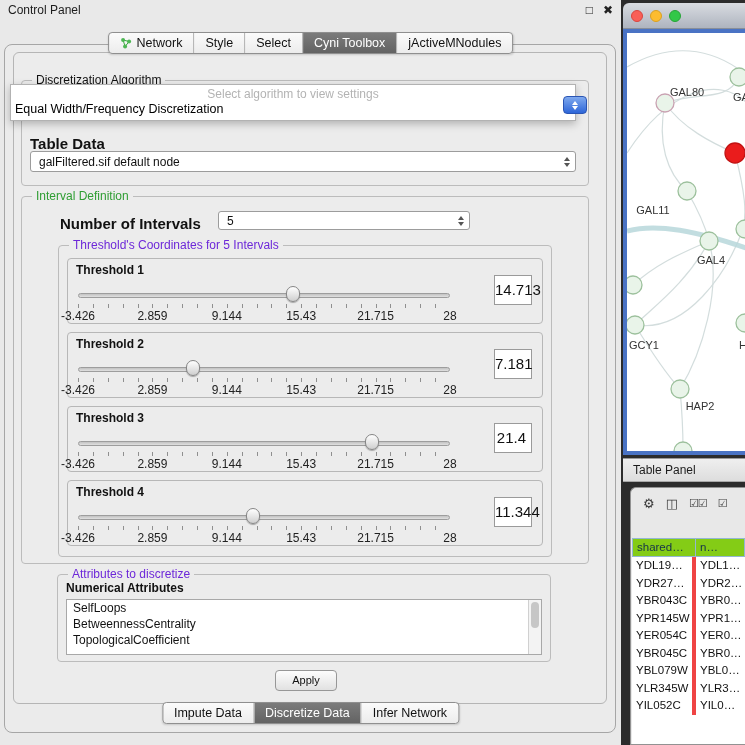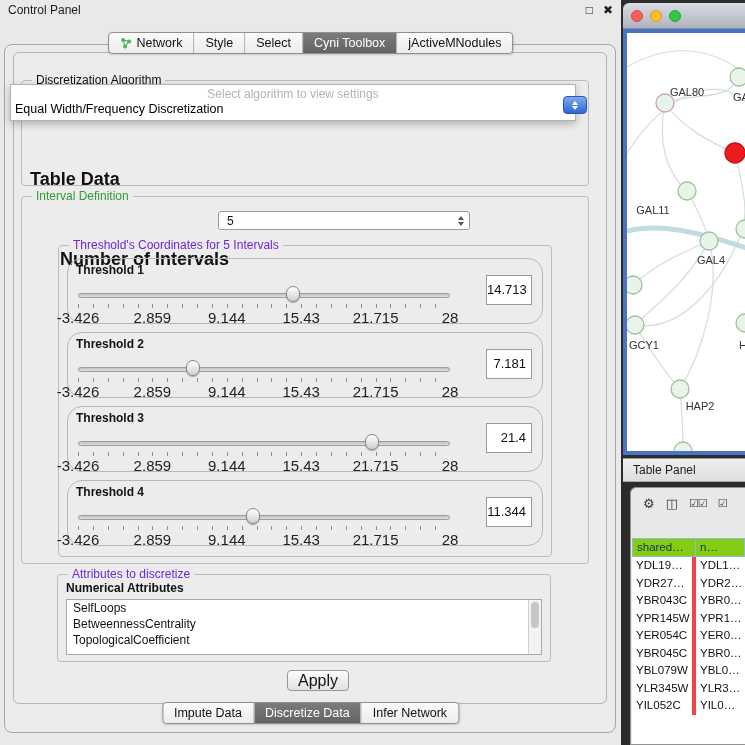--- a/index.html
+++ b/index.html
@@ -56,52 +56,52 @@
   .blue-stepper{position:absolute;left:563px;top:96px;width:24px;height:18px;z-index:40;
                 border-radius:4px;background:linear-gradient(#7fa9ee,#2e66d8);
                 border:1px solid #2a55b4;display:flex;flex-direction:column;
                 align-items:center;justify-content:center;gap:1px;}
   .blue-stepper .tri-up{border-bottom-color:#fff;}
   .blue-stepper .tri-down{border-top-color:#fff;}
 
   
   .threshold-wrap{position:absolute;left:8px;right:8px;top:12px;}
   .threshold-block{position:relative;height:66px;margin-bottom:8px;
-                   border:1px solid #b7b7b7;border-radius:15px;}
+                   border:1px solid #b7b7b7;border-radius:4px;}
   .th-label{position:absolute;left:8px;top:4px;font-size:12px;font-weight:bold;}
   .slider{position:absolute;left:10px;right:92px;top:26px;height:38px;}
   .track{position:absolute;left:0;right:0;top:8px;height:5px;border:1px solid #9d9d9d;
          border-radius:3px;background:linear-gradient(#c2c2c2,#e0e0e0);}
   .thumb{position:absolute;top:1px;width:14px;height:16px;border:1px solid #868686;
          border-radius:7px;background:linear-gradient(#ffffff,#cfcfcf);
          box-shadow:0 1px 1px rgba(0,0,0,.3);}
   .ticks{position:absolute;left:0;right:0;top:19px;height:4px;
          background-image:repeating-linear-gradient(to right,#8f8f8f 0 1px,transparent 1px calc(100%/25));}
   .tick-labels{position:absolute;left:0;right:0;top:24px;height:12px;}
-  .tick-label{position:absolute;transform:translateX(-50%);font-size:15px;color:#222;white-space:nowrap;}
-  .value-box{position:absolute;right:10px;top:16px;width:46px;height:30px;background:#fff;
-             border:1px solid #9a9a9a;font-size:13px;text-align:right;line-height:28px;
+  .tick-label{position:absolute;transform:translateX(-50%);font-size:12px;color:#222;white-space:nowrap;}
+  .value-box{position:absolute;right:10px;top:16px;width:38px;height:30px;background:#fff;
+             border:1px solid #9a9a9a;font-size:15px;text-align:right;line-height:28px;
              padding-right:5px;}
 
   
   .attr-subtitle{position:absolute;left:8px;top:6px;font-size:12px;font-weight:bold;}
   .listbox{position:absolute;left:8px;right:8px;top:24px;bottom:6px;background:#fff;
            border:1px solid #a8a8a8;overflow:hidden;}
   .list-item{font-size:12px;line-height:16px;padding-left:6px;color:#111;}
   .vscroll{position:absolute;right:0;top:0;bottom:0;width:13px;background:#f3f3f3;
            border-left:1px solid #d0d0d0;}
   .vscroll .thumb-bar{position:absolute;left:2px;right:2px;top:2px;height:26px;
            background:#c6c6c6;border-radius:5px;}
 
-  .apply-btn{position:absolute;left:287px;top:670px;width:62px;height:21px;
+  .apply-btn{position:absolute;left:275px;top:670px;width:62px;height:21px;
              background:linear-gradient(#fdfdfd,#e1e1e1);border:1px solid #979797;
-             border-radius:4px;font-size:16px;text-align:center;line-height:19px;}
-
-  
-  .plain-label{position:absolute;font-size:18px;color:#111;margin-top:34px;}
+             border-radius:4px;font-size:11px;text-align:center;line-height:19px;}
+
+  
+  .plain-label{position:absolute;font-size:15px;color:#111;}
   .bold{font-weight:bold;}
 
   
   .network-window{position:absolute;left:623px;top:3px;width:130px;height:452px;}
   .net-titlebar{height:26px;background:linear-gradient(#d9dce1,#aeb4bf);
                 border-bottom:1px solid #888e98;border-top-left-radius:6px;
                 display:flex;align-items:center;padding-left:8px;gap:7px;}
   .mac-btn{width:12px;height:12px;border-radius:50%;}
   .mac-close{background:#f95f57;border:1px solid #d8453e;}
   .mac-min{background:#fdbc2f;border:1px solid #d9a022;}
@@ -169,20 +169,27 @@
       </div>
       <div class="seg-tab">
         <span>jActiveMNodules</span>
       </div>
     </div>
 
   <div class="tgroup" style="left:21px;top:80px;width:568px;height:106px;">
     <span class="tlabel black">Discretization Algorithm</span>
     <div class="combo" style="left:8px;top:14px;right:26px;height:20px;"></div>
     <div class="plain-label bold" style="left:8px;top:54px;">Table Data</div>
+    <div class="combo" style="left:8px;top:70px;right:12px;height:21px;">
+      <span>galFiltered.sif default node</span>
+      <span class="stepper">
+        <span class="tri-up"></span>
+        <span class="tri-down"></span>
+      </span>
+    </div>
   </div>
 
   <div class="popup">
       <div class="popup-placeholder">Select algorithm to view settings</div>
       <div class="popup-option">Equal Width/Frequency Discretization</div>
     </div>
   <div class="blue-stepper">
     <span class="tri-up"></span>
     <span class="tri-down"></span>
   </div>

